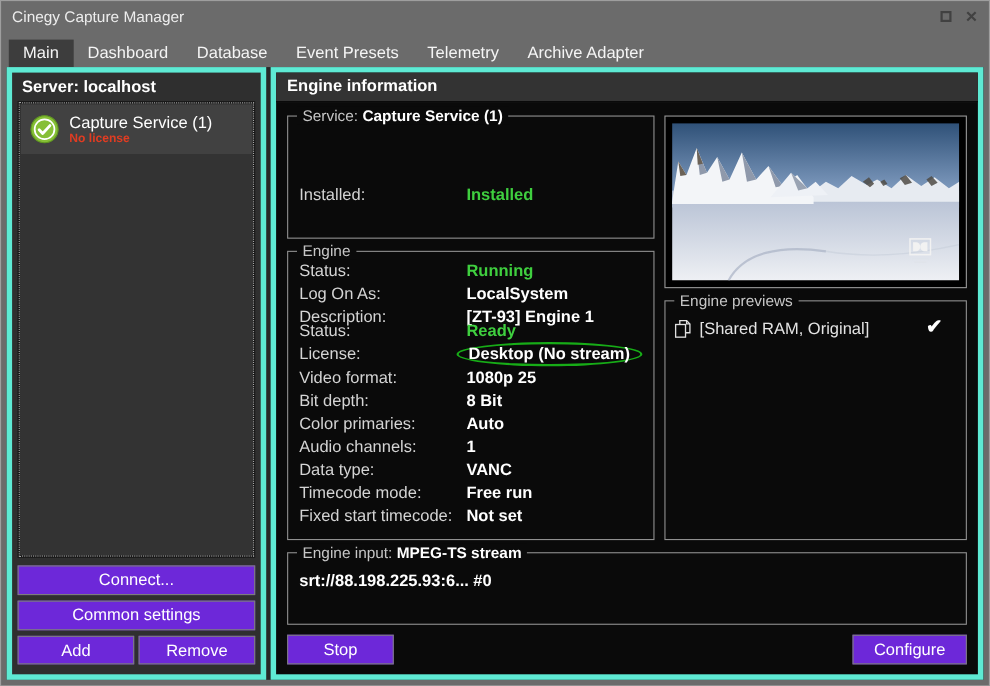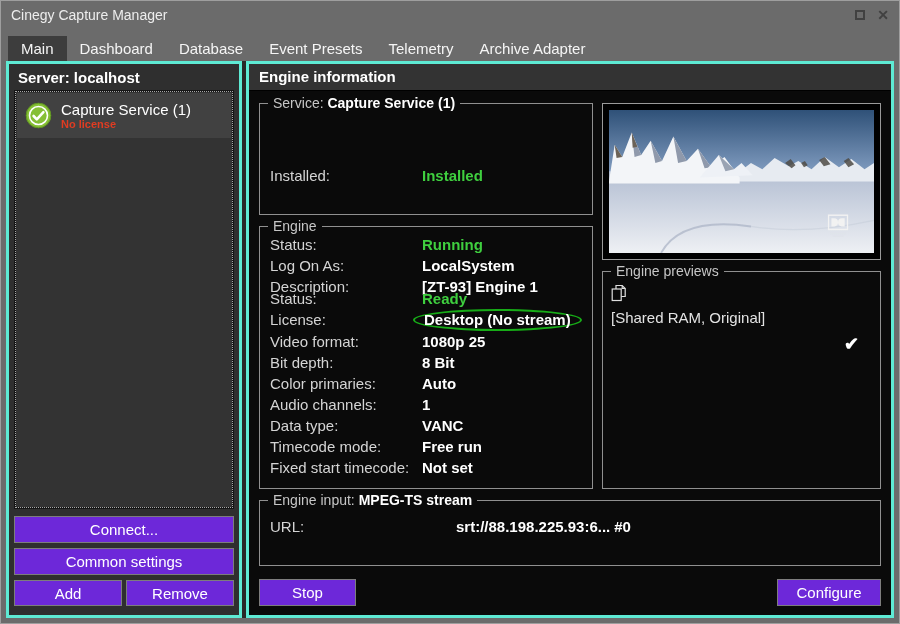--- a/index.html
+++ b/index.html
@@ -14,21 +14,21 @@
   .win-controls { margin-left:auto; display:flex; align-items:center; gap:12px; }
   .ic-min { width:10px; height:2px; background:#414141; margin-top:6px; }
   .ic-max { width:10px; height:10px; border:2px solid #414141; }
   .ic-close { color:#414141; font-size:14px; font-weight:700; line-height:1; }
   
   .tabbar { height:33px; display:flex; align-items:flex-end; padding-left:7px; }
   .tab { height:25px; padding:0 13px; display:flex; align-items:center; font-size:15px; color:#f5f5f5; cursor:default; }
   .tab.active { background:#3d3d3d; }
   
   .client { display:flex; gap:4px; margin:0 5px; height:557px; background:#282828; }
-  .panel { border:3px solid #5eead4; }
+  .panel { border:5px solid #5eead4; }
   
   .left-panel { width:236px; background:#2f2f2f; display:flex; flex-direction:column; }
   .lp-header { padding:5px 9px 4px; font-weight:700; font-size:15px; color:#fff; }
   .listbox { flex:1; margin:0 5px; background:#333; border:2px solid #151515;
              outline:1px dotted #a8a8a8; outline-offset:-2px; padding:1px; }
   .svc-item { height:45px; background:#414141; display:flex; align-items:center; padding:0 8px; gap:9px; }
   .svc-name { color:#fff; font-size:15px; line-height:17px; }
   .svc-note { color:#e03c22; font-size:11px; font-weight:700; line-height:13px; }
   .lp-buttons { padding:7px 5px 9px; display:flex; flex-direction:column; gap:5px; }
   .btn { height:27px; background:#6d28d9; border:1px solid #7d7d7d; color:#fff; font-size:15px;
@@ -52,21 +52,21 @@
   .lbl { width:152px; color:#d4d4d4; flex-shrink:0; }
   .val { color:#fff; font-weight:700; white-space:nowrap; }
   .val.green { color:#3fcf3f;margin-top:48px; }
   .ellipse { display:inline-block; border:2px solid #17ac17; border-radius:50%;
              padding:0 9px; margin-left:-9px; line-height:18px; }
   
   .preview { height:157px; border:1px solid #9a9a9a; background:#000; padding:6px; }
   .preview svg { display:block; width:100%; height:100%; }
   
   .g-previews { flex:1; padding:12px 8px 0 8px; }
-  .preview-item { display:flex; align-items:flex-start; gap:7px; font-size:15px; color:#e3e3e3;flex-direction:column; }
+  .preview-item { display:flex; align-items:flex-end; gap:7px; font-size:15px; color:#e3e3e3; }
   .preview-check { margin-left:auto; margin-right:13px; color:#fff; font-size:18px; font-weight:700; }
   
   .g-input { height:66px; margin-top:11px; padding:15px 10px 0; }
   .g-input .lbl { width:186px; }
   .decode-lbl { color:#d4d4d4; margin-left:5px; }
   .decode-val { margin-left:4px; }
   
   .actions { margin-top:auto; display:flex; justify-content:space-between; }
   .btn.stop { width:97px; }
   .btn.configure { width:104px; }
@@ -241,21 +241,20 @@
                 <span>[Shared RAM, Original]</span>
                 <span class="preview-check">✔</span>
               </div>
             </div>
           </div>
         </div>
 
         <div class="groupbox g-input">
           <span class="legend"><span>Engine input:</span> <b>MPEG-TS stream</b></span>
           <div class="row">
-            <span class="lbl">URL:</span>
             <span class="val">srt://88.198.225.93:6...</span>
             <span class="val decode-val">#0</span>
           </div>
         </div>
 
         <div class="actions">
           <div class="btn stop">Stop</div>
           <div class="btn configure">Configure</div>
         </div>
       </div>

